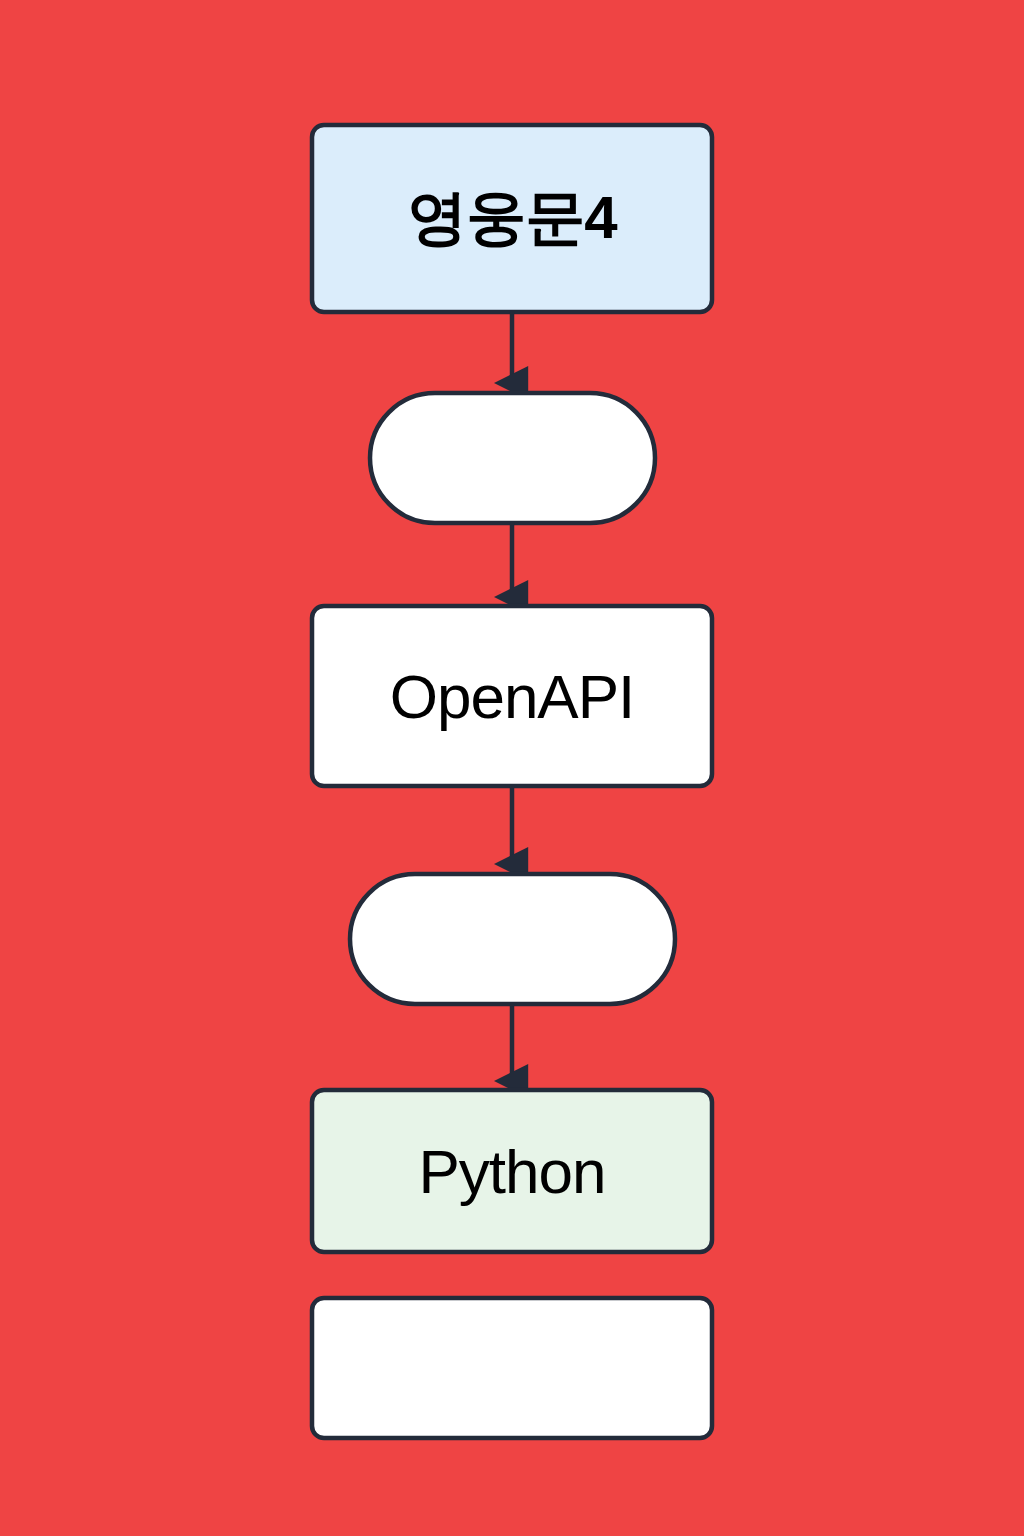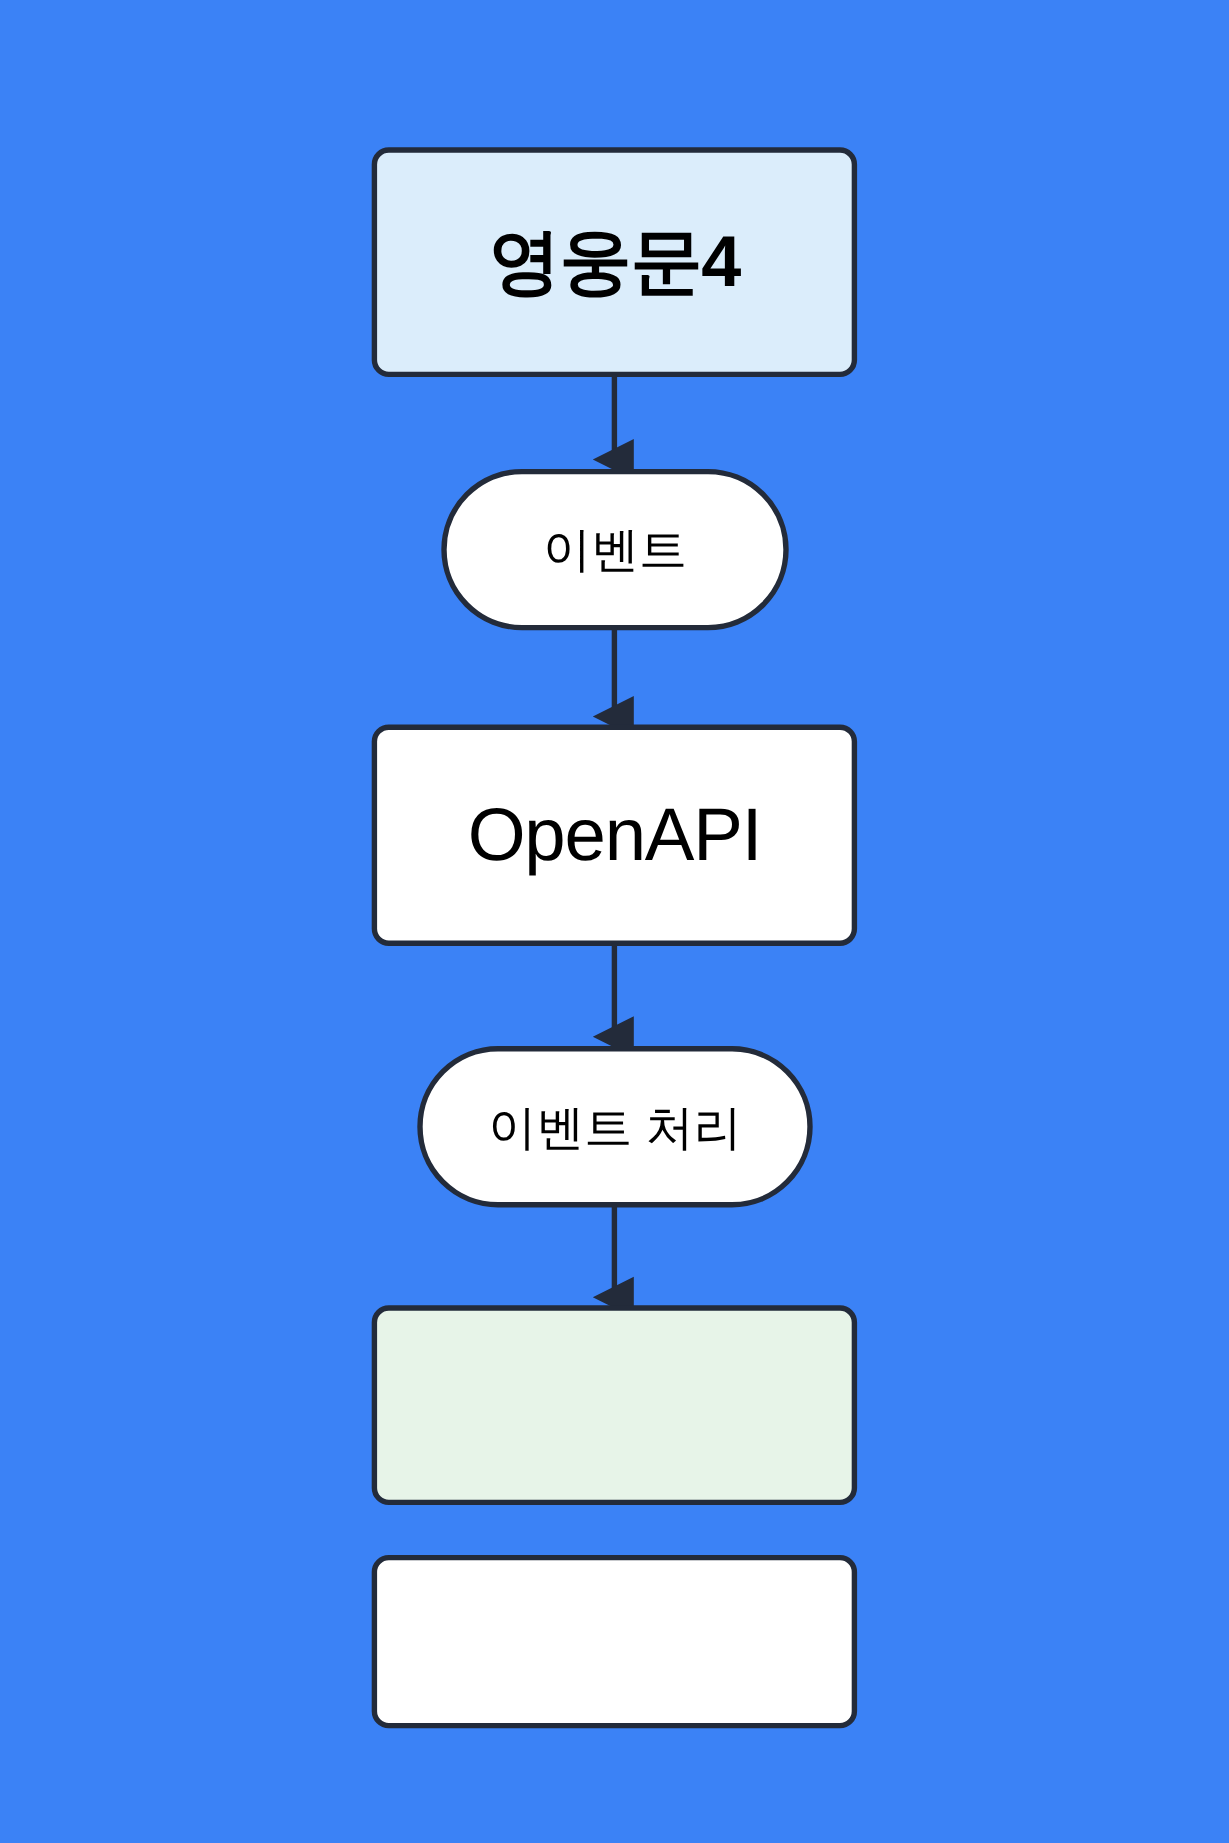--- a/index.html
+++ b/index.html
@@ -5,21 +5,21 @@
 <style>
   html, body {
     margin: 0;
     padding: 0;
     background: #ffffff;
   }
   #canvas {
     position: relative;
     width: 1024px;
     height: 1536px;
-    background: #3b82f6;
+    background: #ef4444;
     overflow: hidden;
     font-family: "Liberation Sans", "DejaVu Sans", sans-serif;
   }
   #flow-svg {
     position: absolute;
     top: 0;
     left: 0;
     width: 1024px;
     height: 1536px;
   }
@@ -67,21 +67,20 @@
 
     <line x1="512" y1="1004" x2="512" y2="1081" stroke="#232b3a" stroke-width="4.5" marker-end="url(#arrowhead)"></line>
 
     <rect x="312" y="1090" width="400" height="162" rx="12" ry="12" fill="#e7f4e8" stroke="#232b3a" stroke-width="4.5"></rect>
 
     <rect x="312" y="1298" width="400" height="140" rx="12" ry="12" fill="#ffffff" stroke="#232b3a" stroke-width="4.5"></rect>
   </svg>
 
   <div class="node-label label-xl" style="left:312px; top:125px; width:400px; height:187px;">영웅문4</div>
 
-  <div class="node-label label-md" style="left:370px; top:393px; width:285px; height:130px;">이벤트</div>
 
   <div class="node-label label-lg" style="left:312px; top:606px; width:400px; height:180px;">OpenAPI</div>
 
-  <div class="node-label label-md" style="left:350px; top:874px; width:325px; height:130px;">이벤트 처리</div>
 
+  <div class="node-label label-lg" style="left:312px; top:1090px; width:400px; height:162px;">Python</div>
 
 
 </div>
 
 </body></html>

